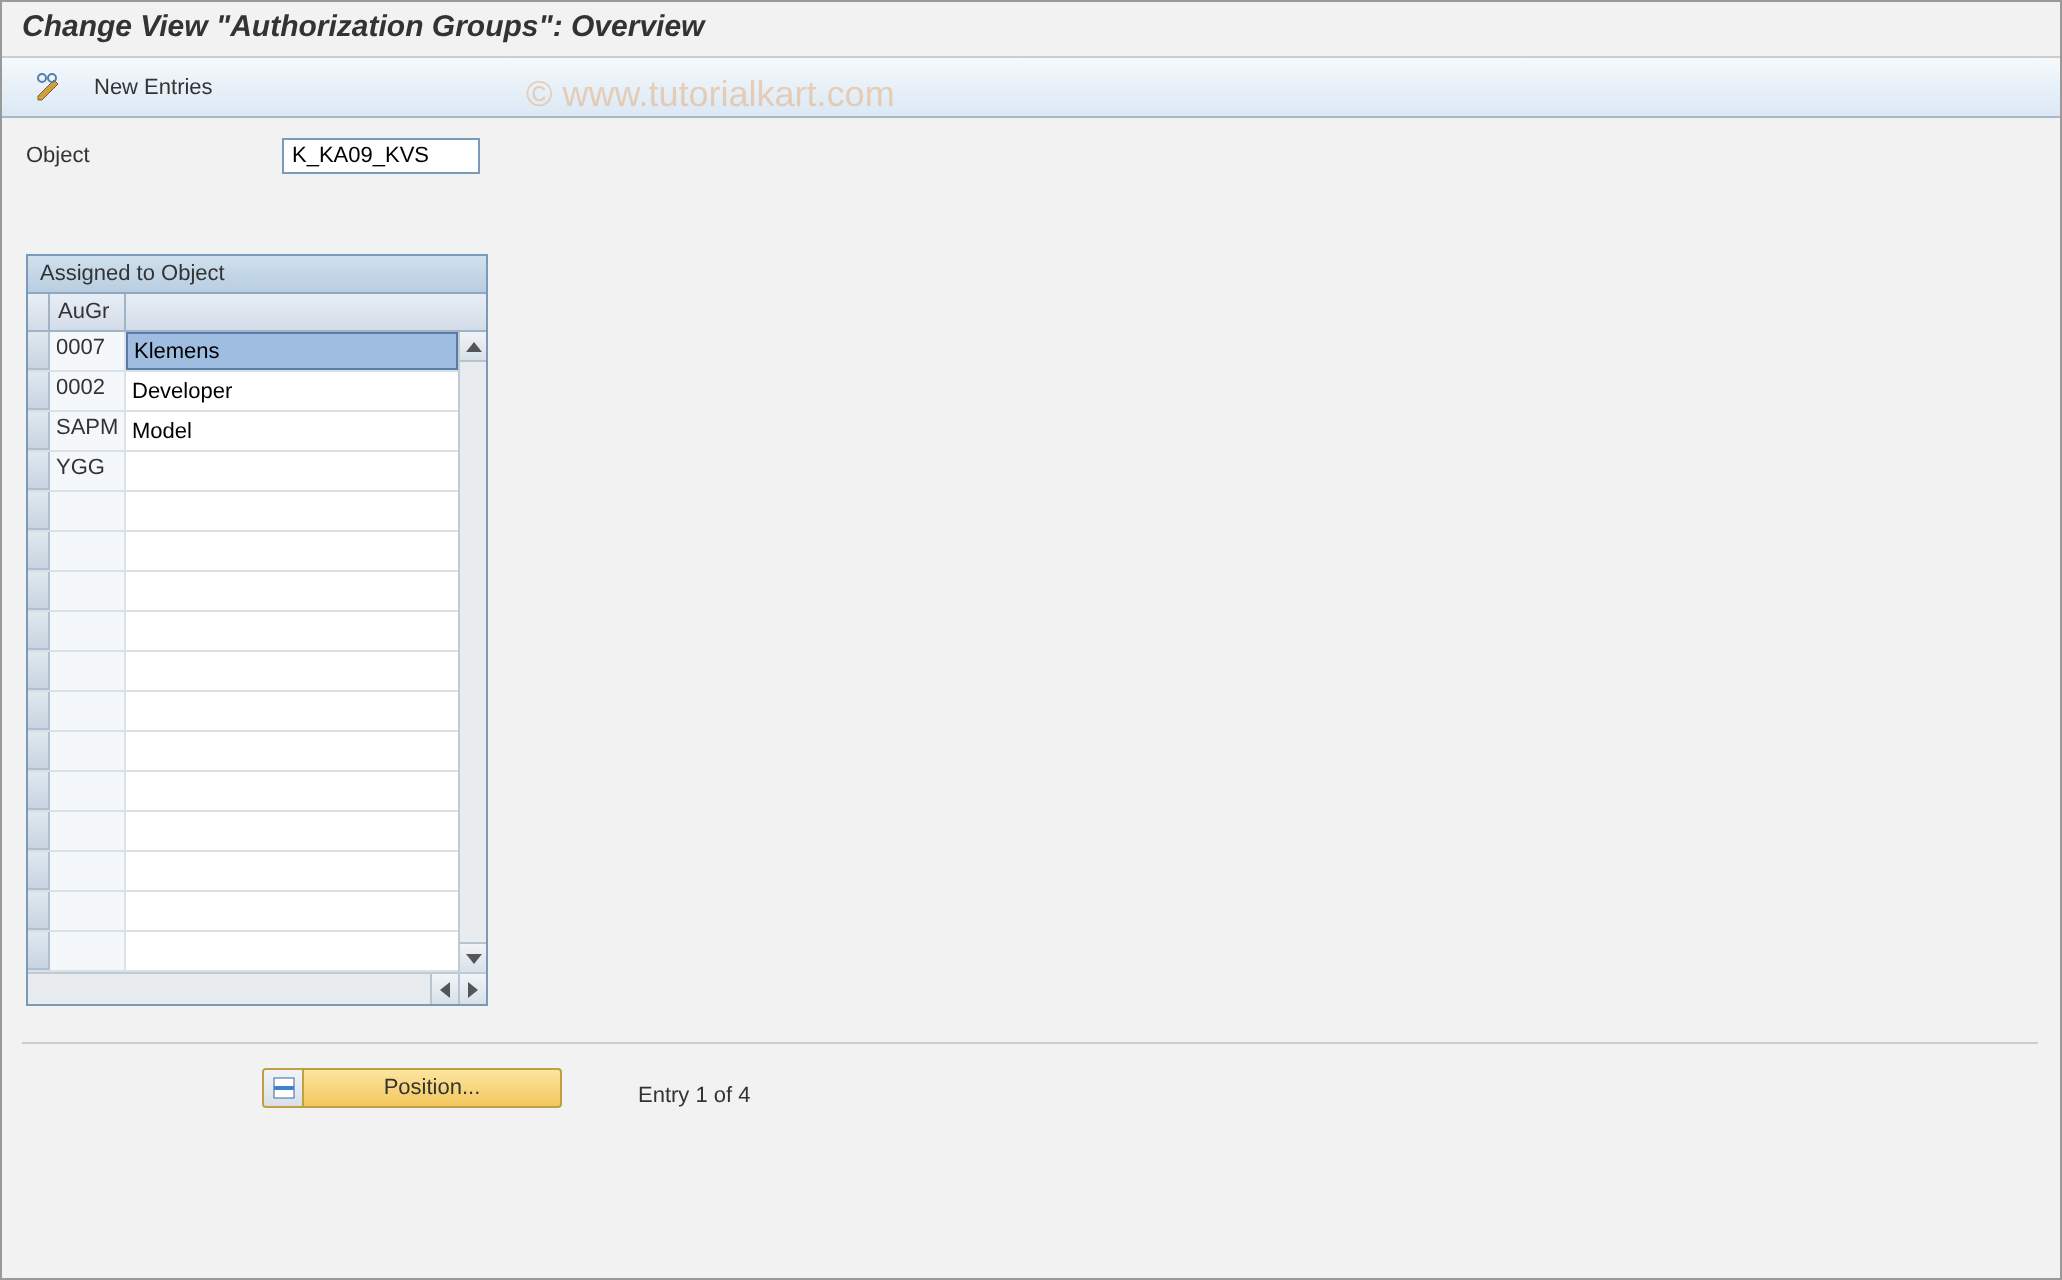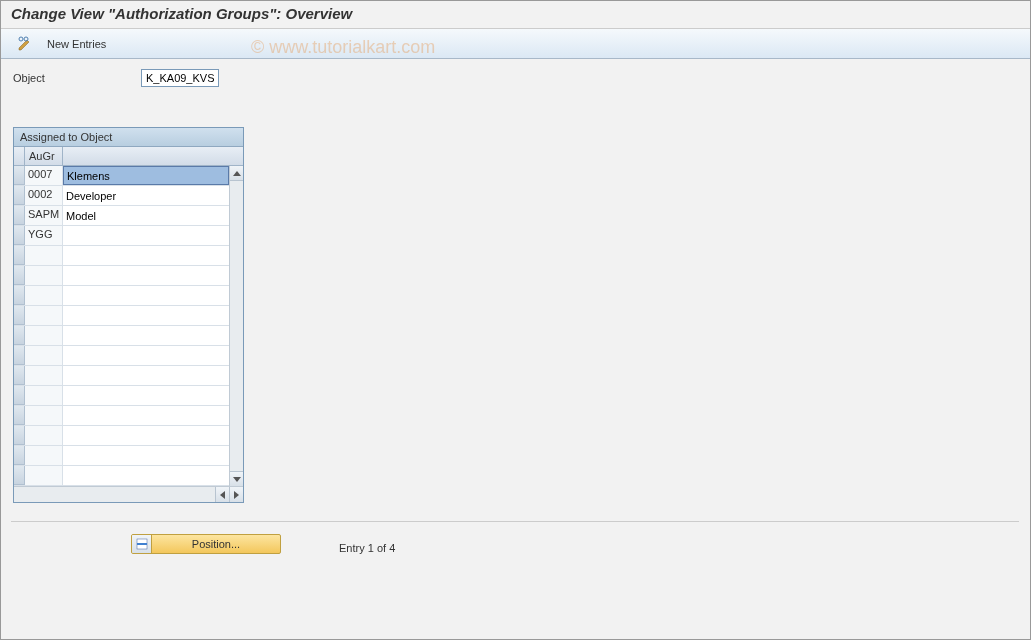--- a/index.html
+++ b/index.html
@@ -58,26 +58,26 @@
       width: 120px;
       font-size: 11px;
       color: #333;
     }
     .form-input {
       border: 1px solid #7a9ab8;
       background: #fff;
       padding: 1px 4px;
       font-size: 11px;
       height: 18px;
-      width: 78px;
+      width: 99px;
     }
     .watermark {
       position: absolute;
       top: 36px;
-      left: 250px;
+      left: 262px;
       font-size: 18px;
       color: rgba(230,140,60,0.35);
       pointer-events: none;
     }
     .table-panel {
       margin: 30px 12px 0 12px;
       width: 231px;
       border: 1px solid #7a9ab8;
       background: #fff;
       position: relative;
@@ -254,21 +254,20 @@
     }
     .position-label {
       flex: 1;
       text-align: center;
       font-size: 11px;
       color: #333;
     }
     .entry-status {
       font-size: 11px;
       color: #333;
-      margin-left: 20px;
     }
     .tri {
       width: 0; height: 0;
       border-left: 4px solid transparent;
       border-right: 4px solid transparent;
     }
     .tri-up { border-bottom: 5px solid #555; }
     .tri-down { border-top: 5px solid #555; }
     .tri-left { border-top: 4px solid transparent; border-bottom: 4px solid transparent; border-right: 5px solid #555; border-left: none; }
     .tri-right { border-top: 4px solid transparent; border-bottom: 4px solid transparent; border-left: 5px solid #555; border-right: none; }

